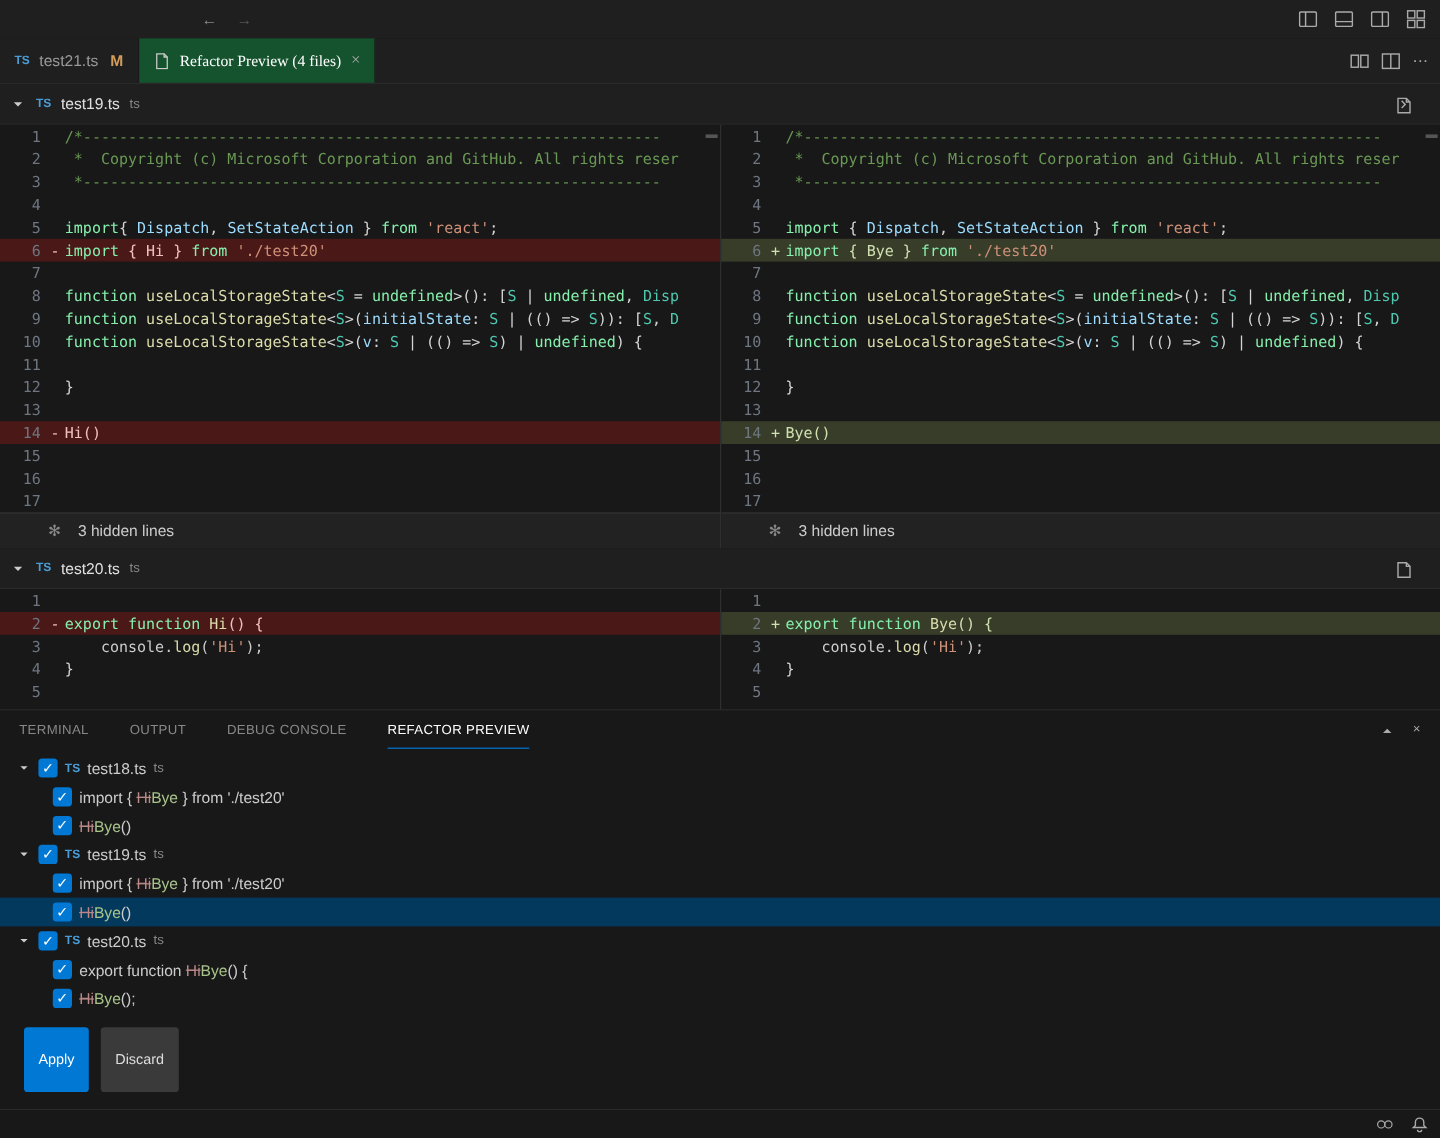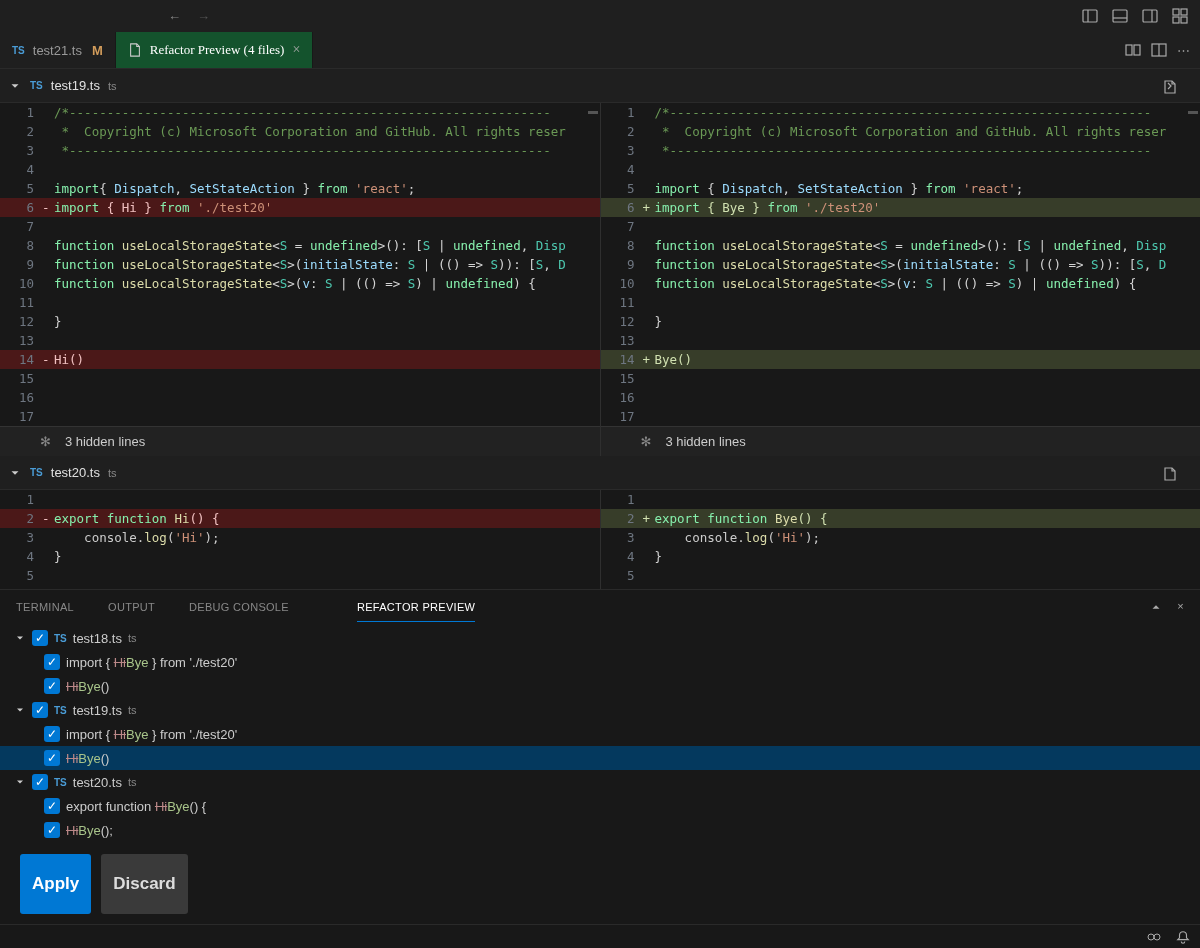--- a/index.html
+++ b/index.html
@@ -142,21 +142,21 @@
 .panel-tabs {
   display: flex;
   align-items: center;
   padding: 0 16px;
   height: 34px;
   gap: 34px;
   font-size: 11px;
   letter-spacing: 0.3px;
 }
 .panel-tab { color: #888; cursor: pointer; padding: 8px 0; }
-.panel-tab.active { color: #fff; border-bottom: 1px solid #0078d4; margin-left: 34px; }
+.panel-tab.active { color: #fff; border-bottom: 1px solid #0078d4; }
 .panel-actions { margin-left: auto; display: flex; gap: 14px; color: #aaa; }
 
 .tree { padding: 2px 0; font-size: 13px; }
 .tree-row {
   display: flex;
   align-items: center;
   height: 24px;
   gap: 6px;
   padding-left: 14px;
 }
@@ -171,23 +171,22 @@
 }
 .cb::after { content: "✓"; }
 .strike { text-decoration: line-through; color: #b88; }
 .newtxt { color: #a8c48a; }
 
 .panel-buttons { padding: 10px 20px; display: flex; gap: 10px; }
 .btn {
   padding: 20px 12px;
   border-radius: 3px;
   border: none;
-  font-size: 17px;
+  font-size: 12px;
   cursor: pointer;
-  font-weight: bold;
 }
 .btn.primary { background: #0078d4; color: #fff; }
 .btn.secondary { background: #3a3a3a; color: #ddd; }
 
 .status-bar {
   height: 24px;
   background: #181818;
   border-top: 1px solid #2a2a2a;
   display: flex;
   align-items: center;

